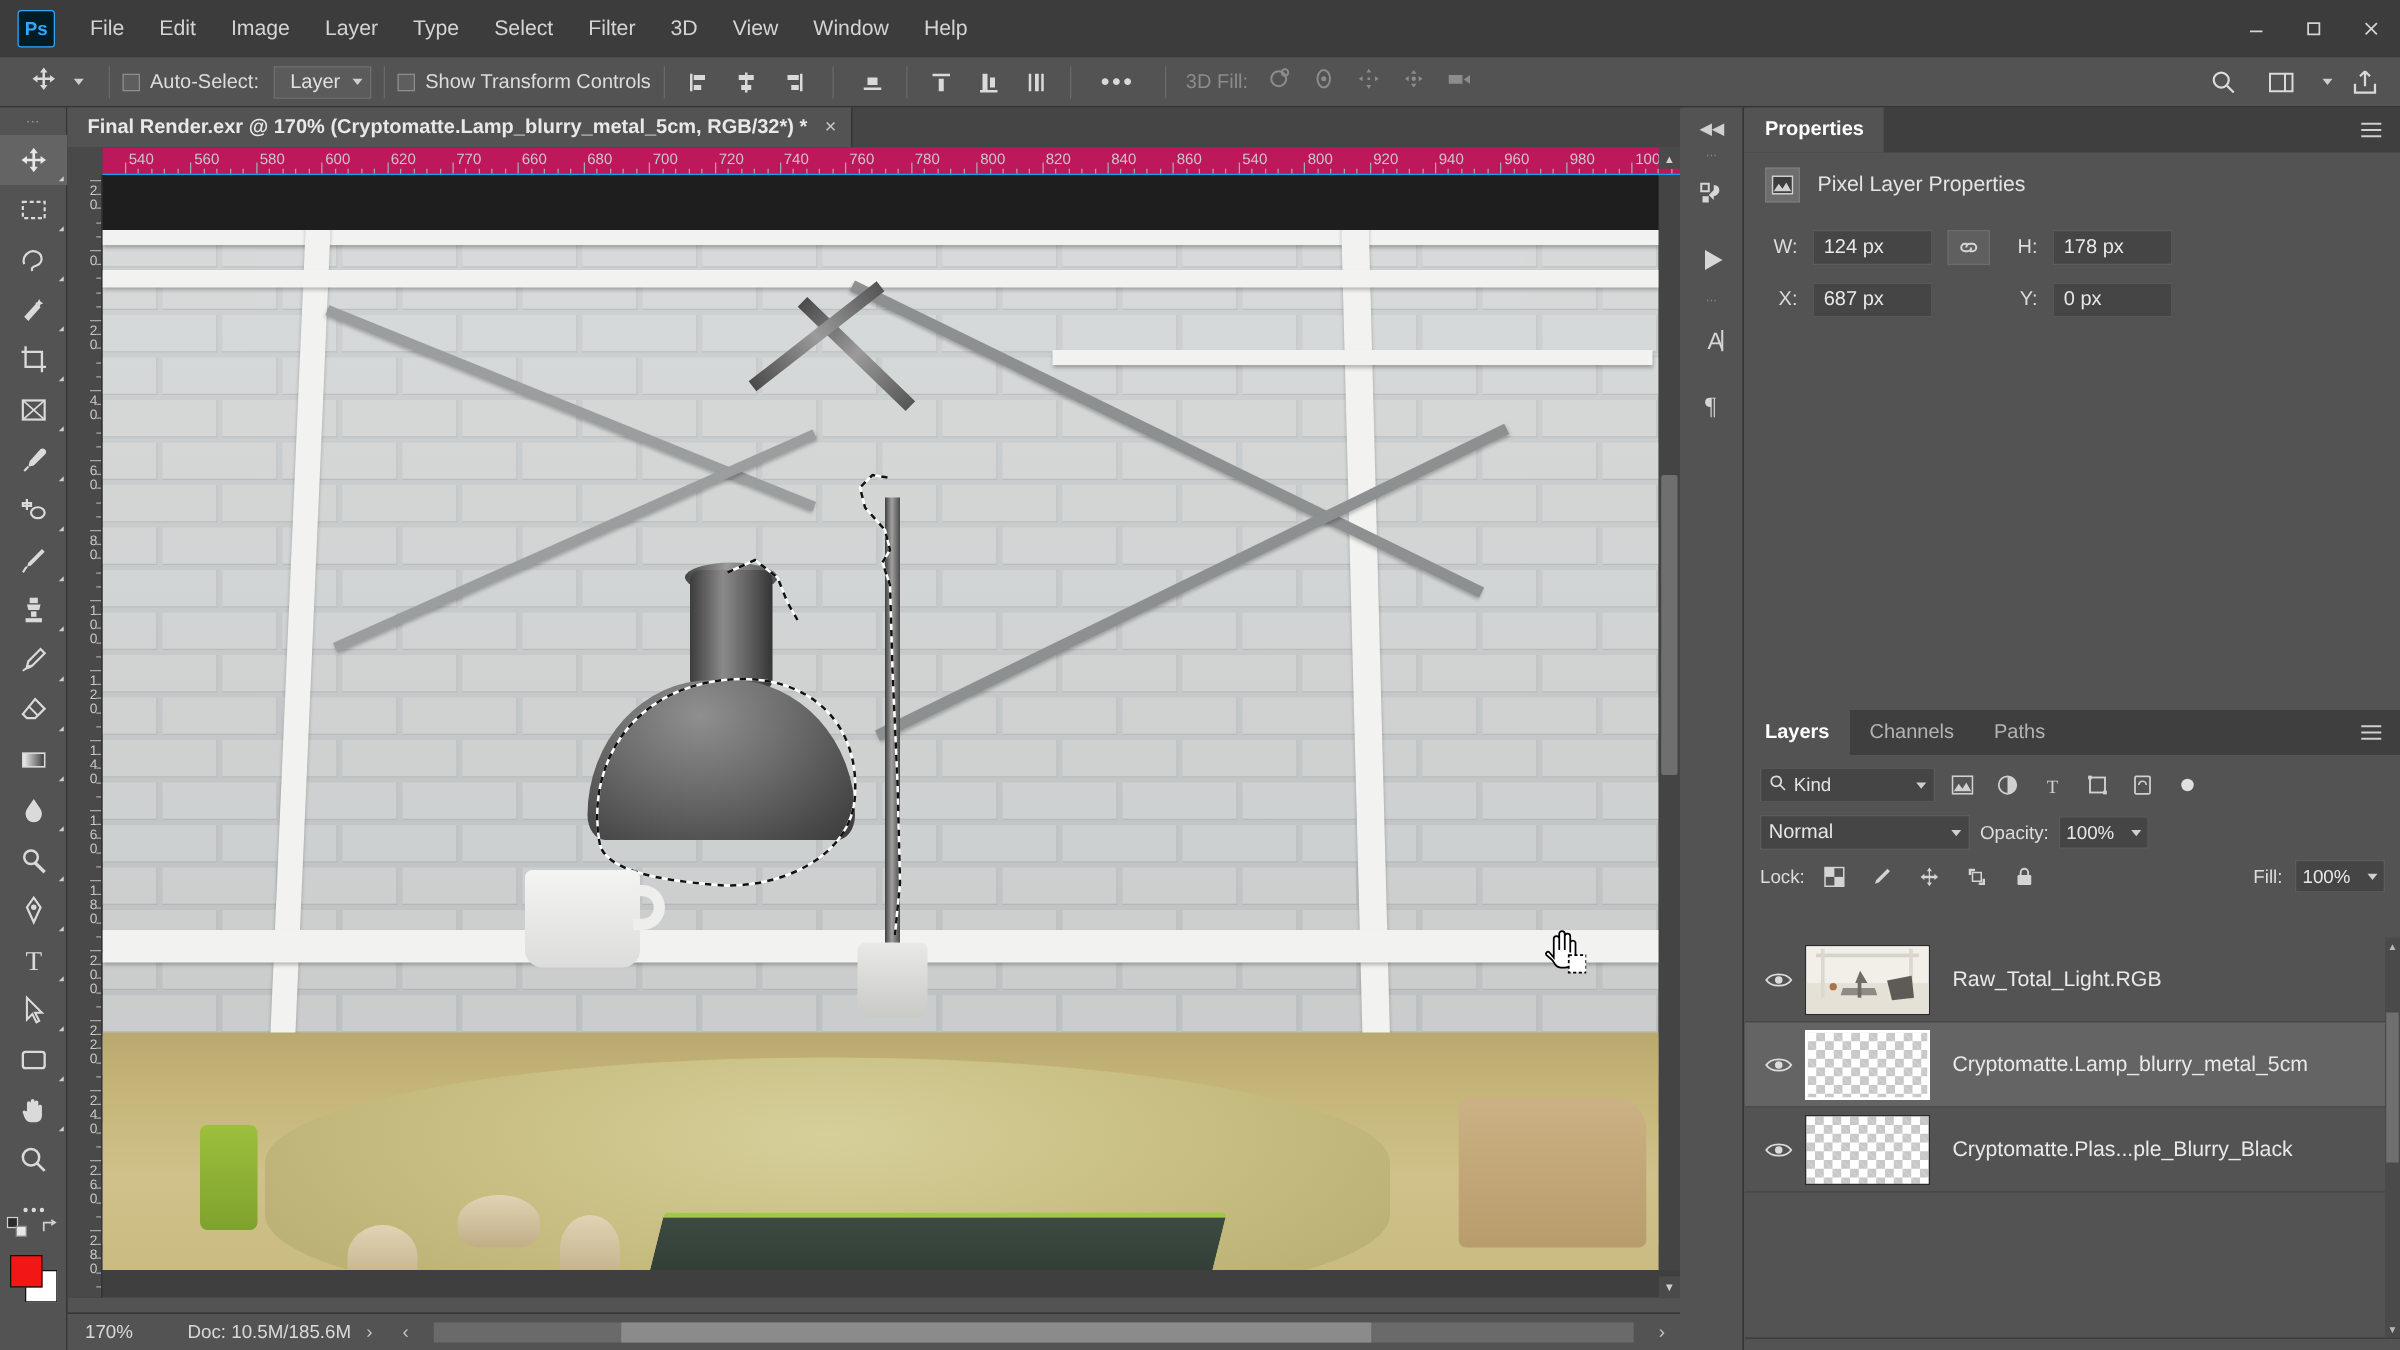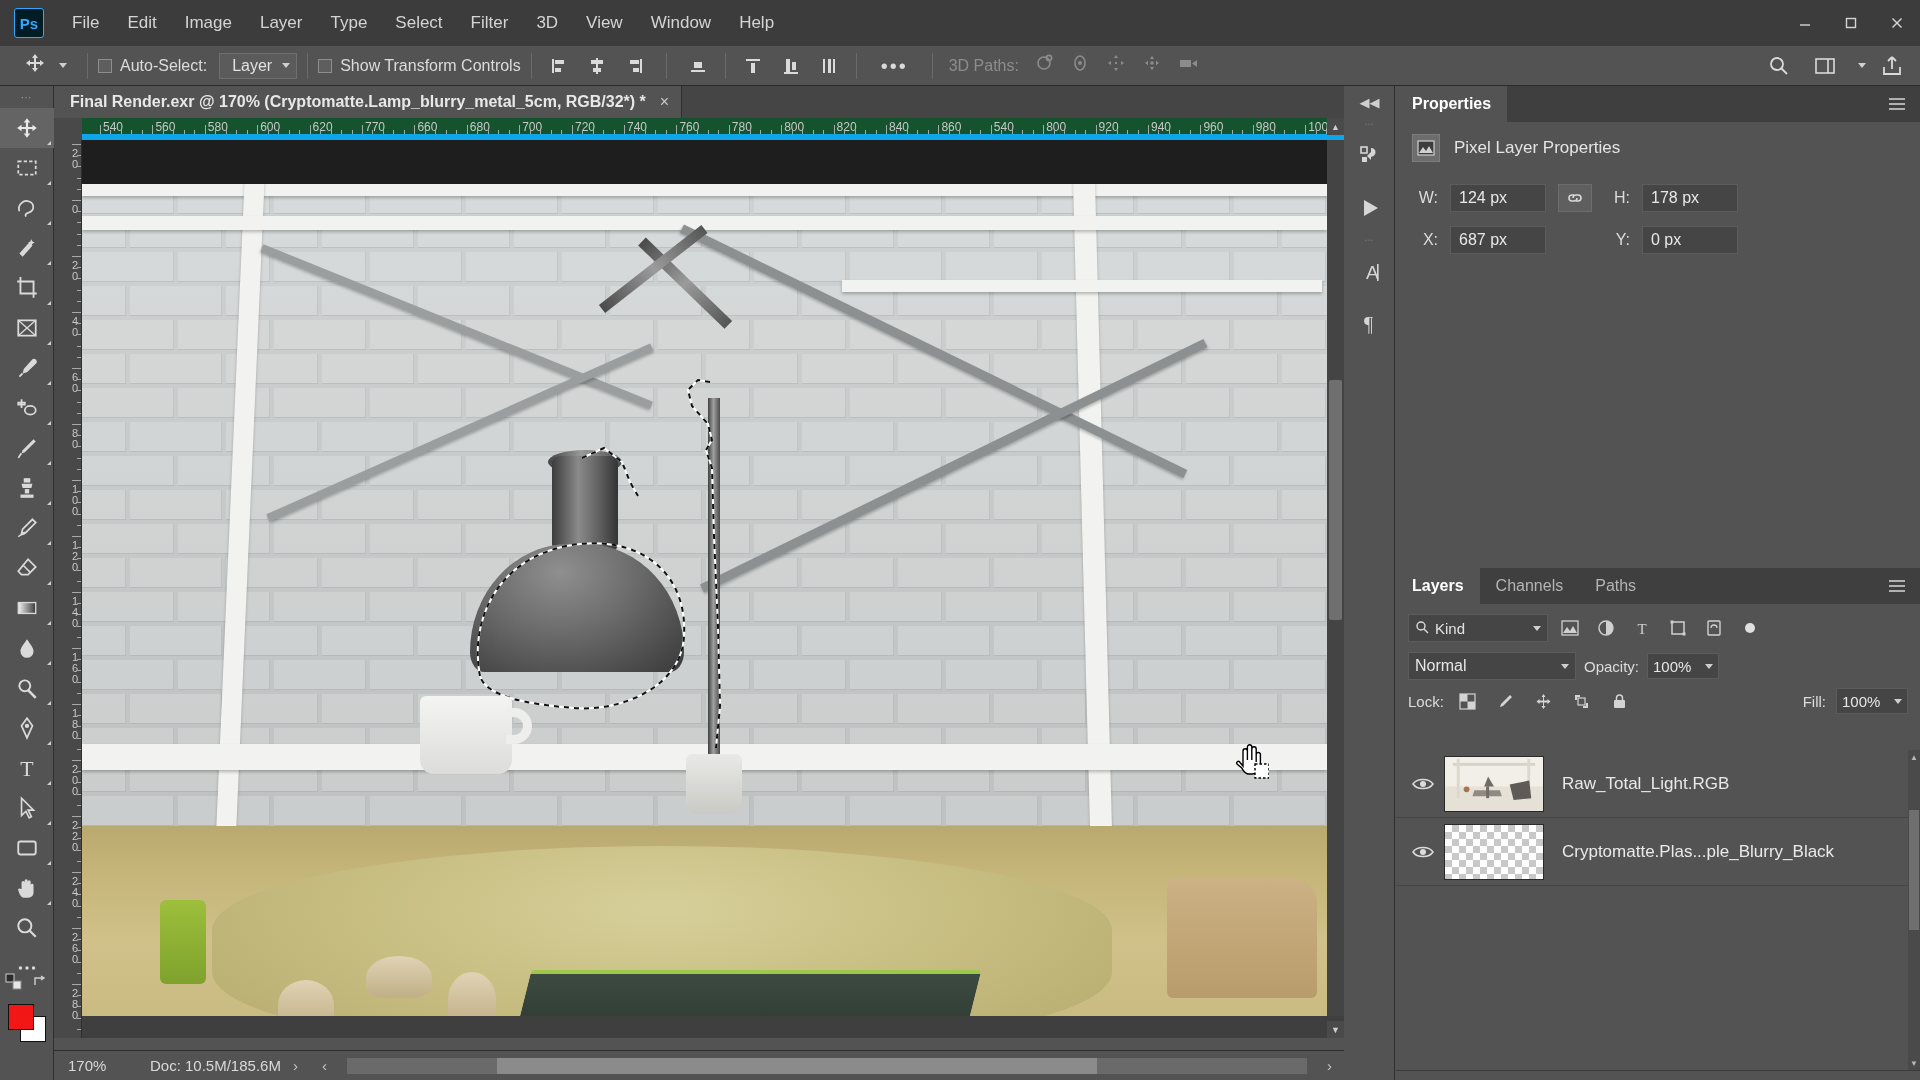--- a/index.html
+++ b/index.html
@@ -91,21 +91,21 @@
   .sw-bg { position:absolute; left:14px; top:14px; width:26px;height:26px; background:#ffffff; border:1px solid #111; }
   .tb-bottom-icons { position:absolute; left:0; bottom:84px; width:54px; display:flex; justify-content:center; gap:8px; color:#d0d0d0; }
 
   
   .canvas-wrap {
     position:absolute; left:54px; top:118px; width:1290px; height:920px;
     background:#3f3f3f;
   }
   .ruler-h {
     position:absolute; left:28px; top:0; width:1262px; height:22px;
-    background:#14532d; border-bottom:6px solid #0ea5e9; overflow:hidden;
+    background:#be185d; border-bottom:1px solid #0ea5e9; overflow:hidden;
   }
   .ruler-v {
     position:absolute; left:0; top:22px; width:28px; height:898px;
     background:#494949; border-right:1px solid #2e2e2e; overflow:hidden;
   }
   .rtick { position:absolute; bottom:0; width:1px; background:#a8a8a8; }
   .rlabel { position:absolute; top:2px; font-size:12px; color:#c8c8c8; }
   .rtickv { position:absolute; right:0; height:1px; background:#a8a8a8; }
   .rlabelv { position:absolute; right:3px; font-size:11px; color:#c8c8c8; width:12px; text-align:right; line-height:11px;}
   .ruler-corner { position:absolute; left:0; top:0; width:28px; height:22px; background:#494949; }
@@ -396,21 +396,21 @@
             <rect x="9" y="3" width="3" height="14" fill="#dadada"></rect>
             <rect x="14" y="3" width="2" height="14" fill="#dadada"></rect>
           </svg>
       </div>
     </div>
 
     <div class="ob-sep"></div>
     <div class="dots">•••</div>
     <div class="ob-sep"></div>
 
-    <span class="mode3d">3D Paths:</span>
+    <span class="mode3d">3D Fill:</span>
     <div class="m3-icons">
       <span><svg width="22" height="22" viewBox="0 0 22 22">
             <circle cx="11" cy="11" r="6" fill="none" stroke="#8c8c8c" stroke-width="1.6"></circle>
             <circle cx="16" cy="6" r="2.6" fill="none" stroke="#8c8c8c" stroke-width="1.6"></circle>
           </svg></span>
       <span><svg width="22" height="22" viewBox="0 0 22 22">
             <ellipse cx="11" cy="11" rx="5" ry="7" fill="none" stroke="#8c8c8c" stroke-width="1.6"></ellipse>
             <circle cx="11" cy="11" r="2" fill="#8c8c8c"></circle>
           </svg></span>
       <span><svg width="22" height="22" viewBox="0 0 22 22">
@@ -1551,20 +1551,30 @@
               <path d="M30 34 L56 34 L58 40 L28 40 Z" fill="#8f8b84"></path>
               <path d="M44 20 L50 30 L40 30 Z" fill="#6f6b66"></path>
               <rect x="42" y="30" width="3" height="12" fill="#6f6b66"></rect>
               <path d="M66 28 L86 24 L88 42 L70 44 Z" fill="#5e5a55"></path>
               <circle cx="22" cy="33" r="3" fill="#a8744a"></circle>
             </svg>
           </div>
           <div class="lname">Raw_Total_Light.RGB</div>
         </div>
 
+        <div class="layer-row selected">
+          <div class="eye">
+            <svg width="22" height="16" viewBox="0 0 22 16">
+                <path d="M1 8 C5 2 17 2 21 8 C17 14 5 14 1 8 Z" fill="none" stroke="#dcdcdc" stroke-width="1.5"></path>
+                <circle cx="11" cy="8" r="3" fill="#dcdcdc"></circle>
+              </svg>
+          </div>
+          <div class="lthumb checker selected-border"></div>
+          <div class="lname">Cryptomatte.Lamp_blurry_metal_5cm</div>
+        </div>
 
         <div class="layer-row">
           <div class="eye">
             <svg width="22" height="16" viewBox="0 0 22 16">
                 <path d="M1 8 C5 2 17 2 21 8 C17 14 5 14 1 8 Z" fill="none" stroke="#dcdcdc" stroke-width="1.5"></path>
                 <circle cx="11" cy="8" r="3" fill="#dcdcdc"></circle>
               </svg>
           </div>
           <div class="lthumb checker"></div>
           <div class="lname">Cryptomatte.Plas...ple_Blurry_Black</div>

